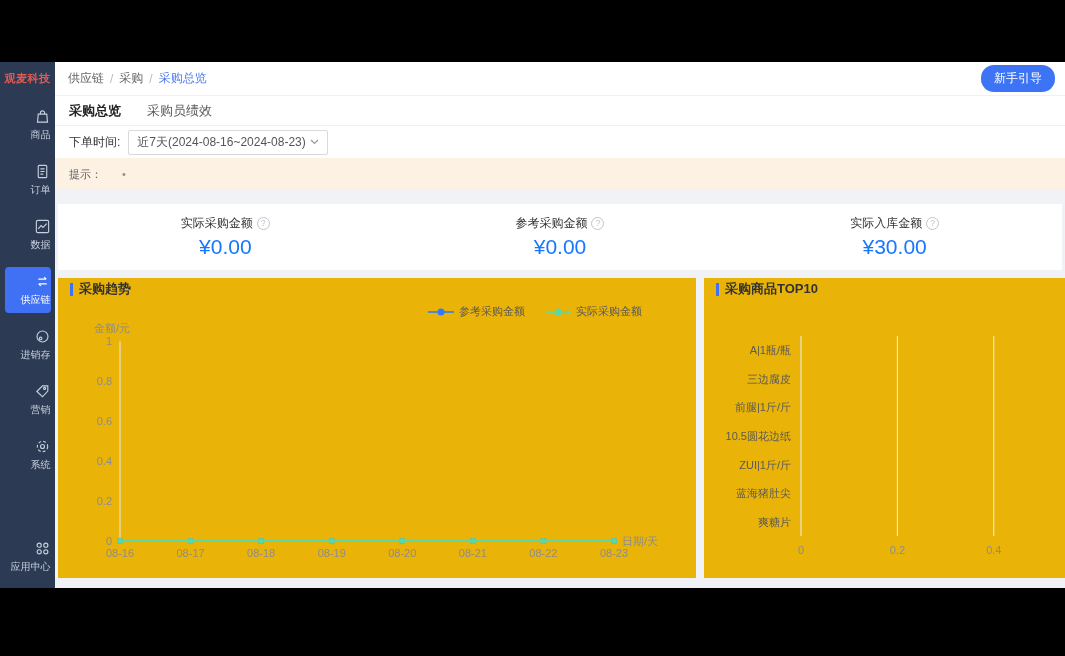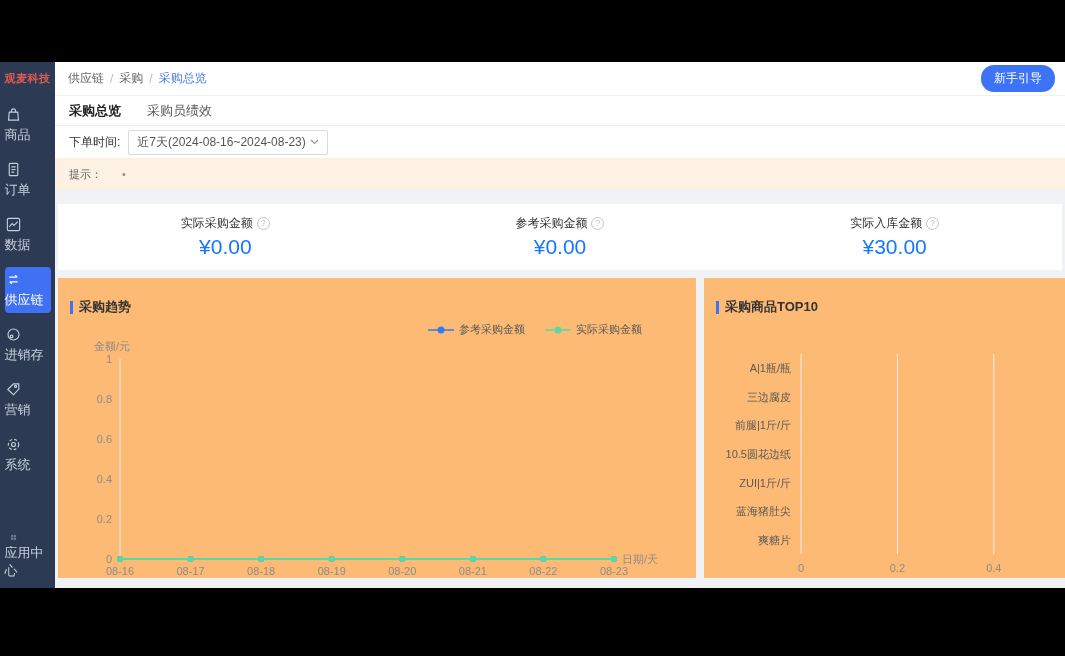--- a/index.html
+++ b/index.html
@@ -3,21 +3,21 @@
 <meta charset="utf-8">
 <style>
   *{margin:0;padding:0;box-sizing:border-box}
   body{background:#000;font-family:"Liberation Sans","DejaVu Sans",sans-serif}
   .screen{position:relative;width:1065px;height:656px;background:#000;overflow:hidden;margin:0 auto}
   .app{position:absolute;top:62px;left:0;width:1065px;height:526px;display:flex;background:#f0f2f5}
 
   
   .sidebar{width:55px;background:#2d3a53;display:flex;flex-direction:column;align-items:center;flex-shrink:0}
   .logo{color:#e05a52;font-size:11px;font-weight:bold;margin:9px 0 16px;letter-spacing:.5px}
-  .side-item{width:46px;height:46px;display:flex;flex-direction:column;align-items:flex-start;justify-content:center;gap:3px;margin-bottom:9px;border-radius:4px;color:#c6cfdd;font-size:13px;cursor:pointer}
+  .side-item{width:46px;height:46px;display:flex;flex-direction:column;align-items:flex-end;justify-content:center;gap:3px;margin-bottom:9px;border-radius:4px;color:#c6cfdd;font-size:10px;cursor:pointer}
   .side-item.active{background:#4070f4;color:#fff}
   .side-item svg{display:block}
   .side-bottom{margin-top:auto;margin-bottom:8px}
 
   
   .main{flex:1;display:flex;flex-direction:column;min-width:0;overflow:hidden}
   .topbar{height:34px;background:#fff;display:flex;align-items:center;padding:0 10px 0 13px;border-bottom:1px solid #f0f0f0;flex-shrink:0}
   .breadcrumb{font-size:12px;color:#666;display:flex;gap:6px;align-items:center}
   .breadcrumb .sep{color:#bbb}
   .crumb-last{color:#4a7af0}
@@ -38,21 +38,21 @@
   .notice .prefix{color:#595959}
 
   .content{flex:1;padding:14px 3px 10px;display:flex;flex-direction:column;overflow:hidden}
   .stats-card{background:#fff;height:66px;display:flex;align-items:center;justify-content:space-around;margin-bottom:8px;flex-shrink:0}
   .metric{text-align:center}
   .metric-label{font-size:12px;color:#333;display:flex;align-items:center;gap:4px;justify-content:center}
   .qmark{width:13px;height:13px;border:1px solid #c0c4cc;border-radius:50%;color:#c0c4cc;font-size:9px;line-height:11px;display:inline-block;text-align:center}
   .metric-value{font-size:21px;font-weight:normal;color:#1677ff;margin-top:3px}
 
   .charts-row{display:flex;gap:8px;flex:1;min-height:0}
-  .card{background:#fdba74;padding:20px 12px;flex-shrink:0}
+  .card{background:#eab308;padding:2px 12px;flex-shrink:0}
   .card-title{display:flex;align-items:center;gap:6px;font-size:13px;font-weight:bold;color:#333}
   .tbar{width:3px;height:13px;background:#3d73f5;flex-shrink:0}
   .trend-card{width:638px}
   .top10-card{width:430px}
   .legend{display:flex;justify-content:flex-end;gap:20px;padding-right:42px;margin-top:6px}
   .legend-item{display:flex;align-items:center;gap:5px;font-size:11px;color:#595959;cursor:pointer}
   svg text{font-family:"Liberation Sans","DejaVu Sans",sans-serif}
 </style>
 </head>
 <body>

